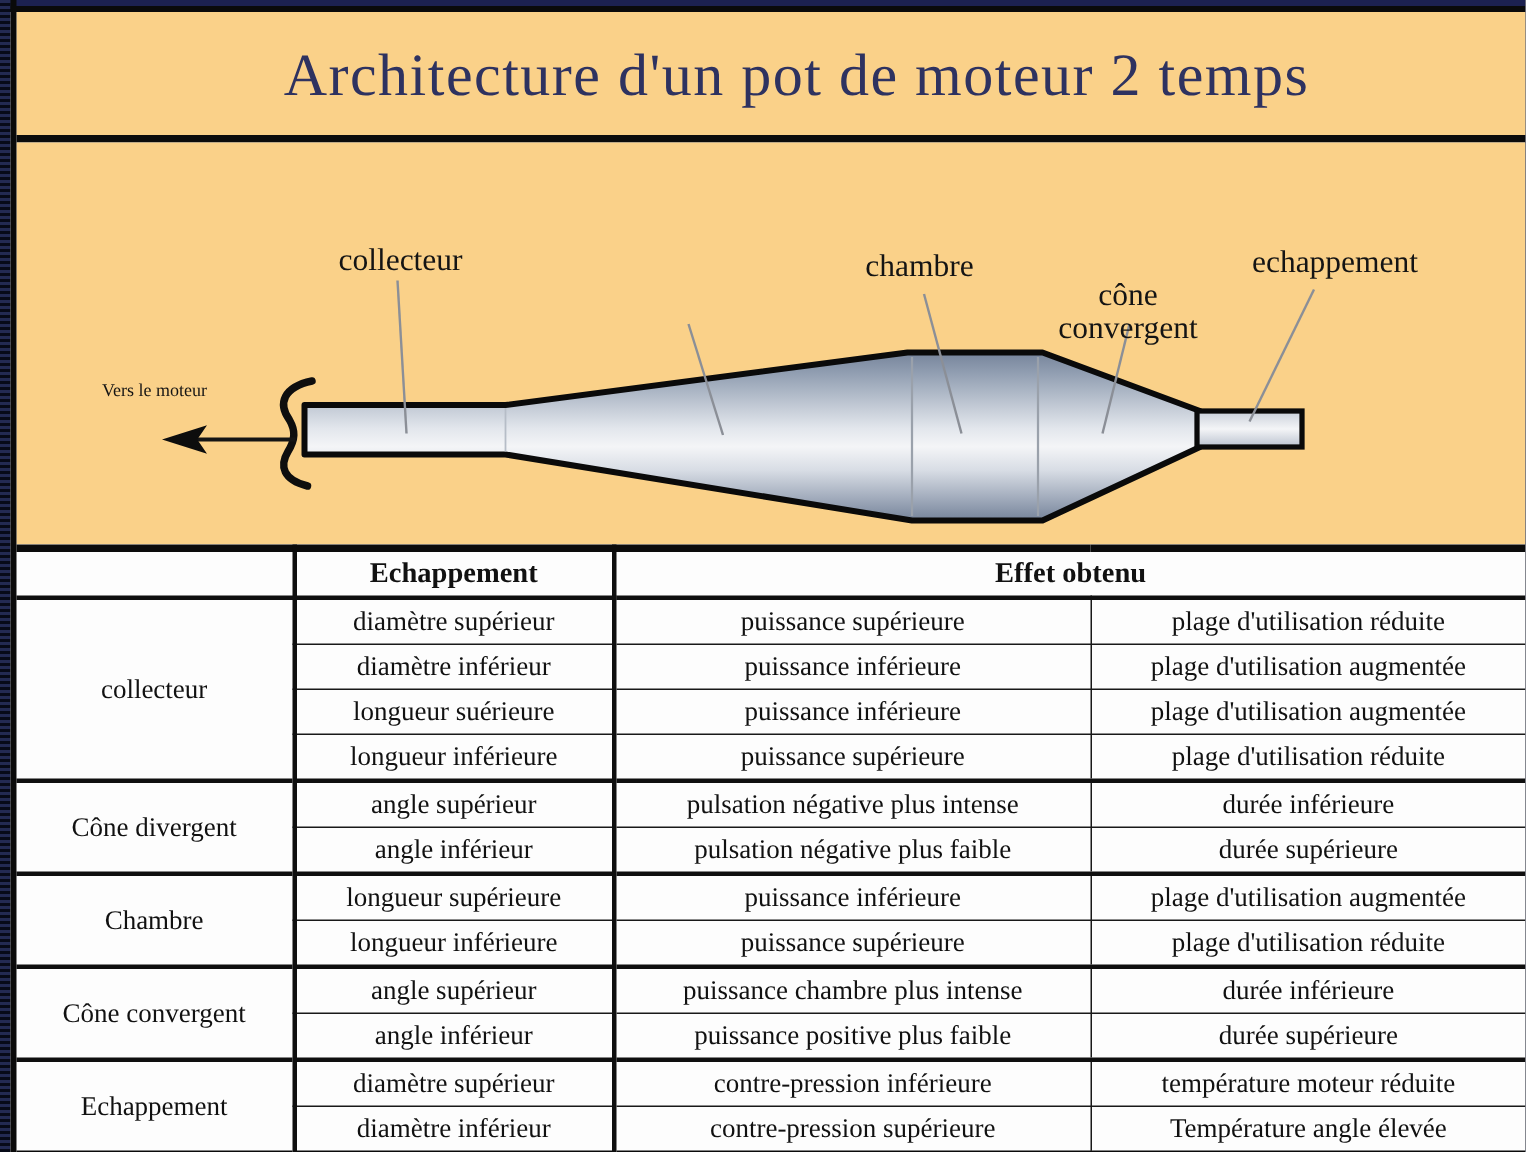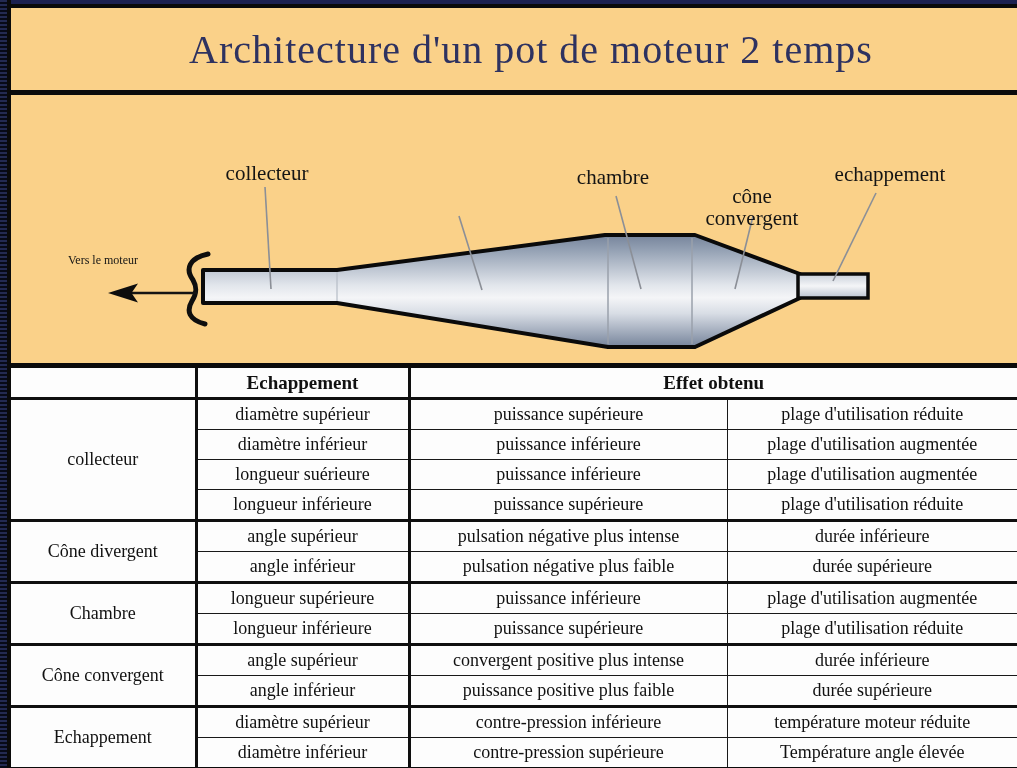--- a/index.html
+++ b/index.html
@@ -154,21 +154,21 @@
           <td class="c-eff2">plage d'utilisation augmentée</td>
         </tr>
         <tr>
           <td class="c-mod">longueur inférieure</td>
           <td class="c-eff1">puissance supérieure</td>
           <td class="c-eff2">plage d'utilisation réduite</td>
         </tr>
         <tr class="group-start">
           <td class="c-part" rowspan="2">Cône convergent</td>
           <td class="c-mod">angle supérieur</td>
-          <td class="c-eff1">convergent positive plus intense</td>
+          <td class="c-eff1">puissance chambre plus intense</td>
           <td class="c-eff2">durée inférieure</td>
         </tr>
         <tr>
           <td class="c-mod">angle inférieur</td>
           <td class="c-eff1">puissance positive plus faible</td>
           <td class="c-eff2">durée supérieure</td>
         </tr>
         <tr class="group-start">
           <td class="c-part" rowspan="2">Echappement</td>
           <td class="c-mod">diamètre supérieur</td>

